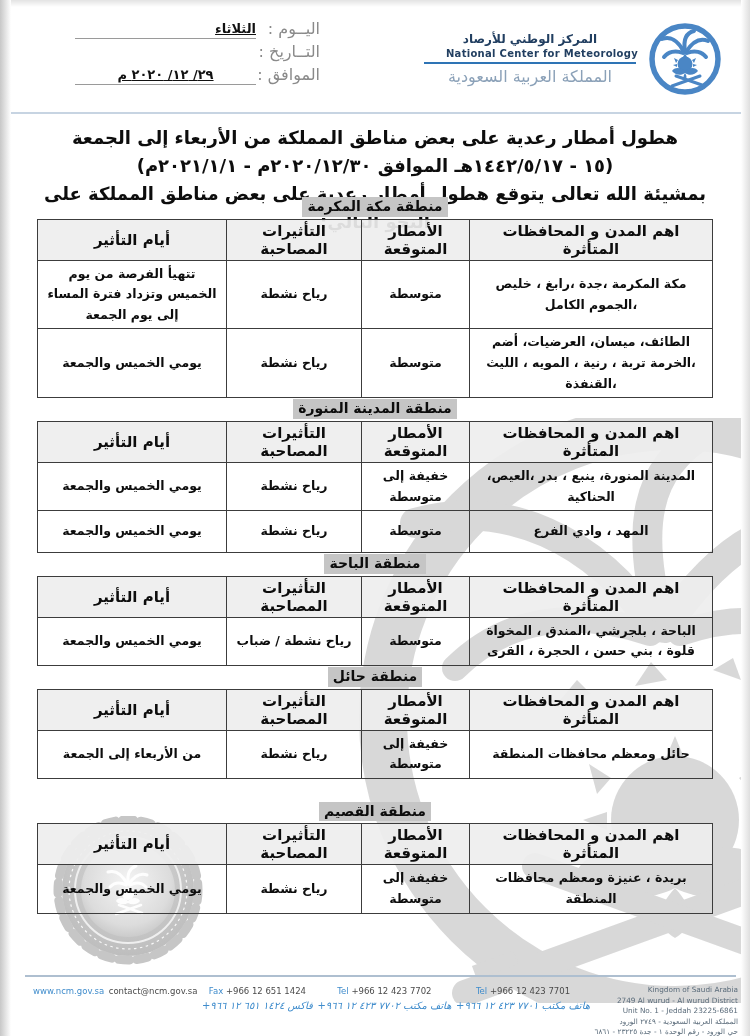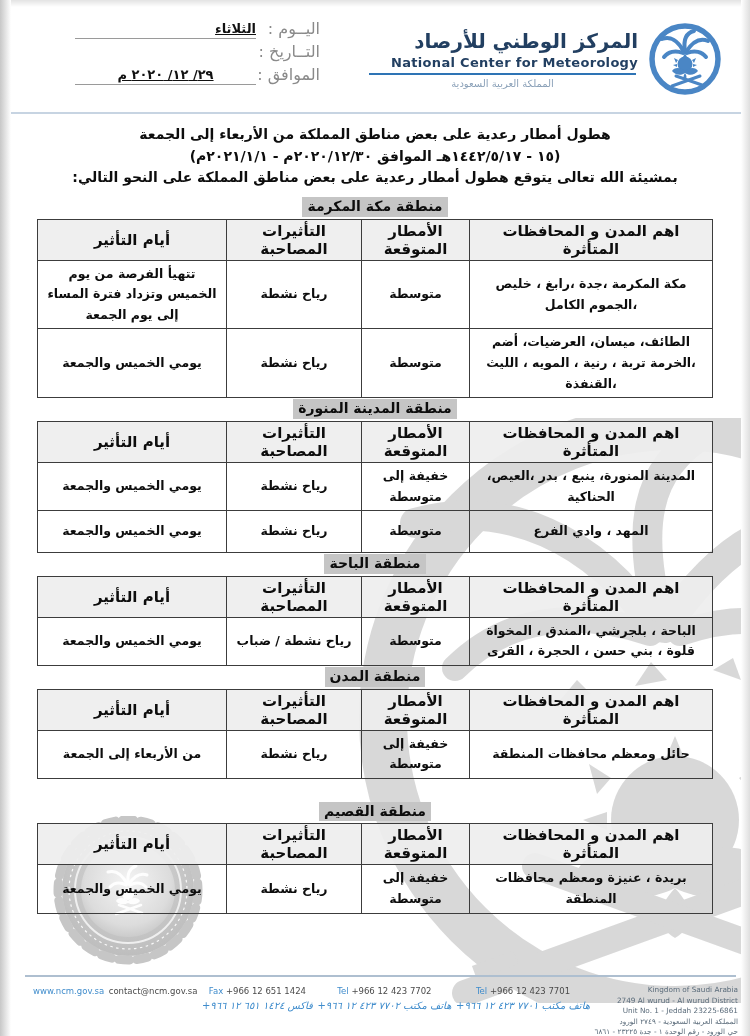--- a/index.html
+++ b/index.html
@@ -26,30 +26,30 @@
   .datebox .row { display:flex; direction:rtl; align-items:flex-end; height:23px; }
   .datebox .lbl { width:64px; font-size:16px; color:#8a8a8a; white-space:nowrap; padding-bottom:1px; }
   .datebox .val { flex:1; border-bottom:1.5px solid #9a9a9a; font-weight:bold; font-size:13px;
     color:#111; text-align:center; padding-bottom:0px; line-height:1.3;text-decoration:underline; }
   .datebox .val.day { text-align:right; border-bottom:1.5px solid #9a9a9a; }
 
   .orgblock { position:absolute; top:22px; right:28px; display:flex; direction:rtl;
     align-items:center; z-index:3; }
   .org-logo { width:74px; height:74px; margin-left:10px; }
   .org-text { text-align:center; direction:rtl; }
-  .org-ar { font-size:20px; font-weight:bold; color:#223f61; white-space:nowrap;text-align:right; }
-  .org-en { font-size:13px; font-weight:bold; color:#223f61; letter-spacing:.3px; white-space:nowrap; margin-top:2px;margin-left:24px;}
+  .org-ar { font-size:12px; font-weight:bold; color:#223f61; white-space:nowrap; }
+  .org-en { font-size:10px; font-weight:bold; color:#223f61; letter-spacing:.3px; white-space:nowrap; margin-top:2px;margin-left:24px;}
   .org-line { height:2.5px; background:#2e74b5; margin:3px 2px; }
-  .org-country { font-size:10px; color:#8ba1b8; letter-spacing:1px; }
+  .org-country { font-size:16px; color:#8ba1b8; letter-spacing:1px; }
 
   .hdr-divider { position:absolute; top:112px; left:0; width:100%; height:1.5px;
     background:#c7d4e2; z-index:2; }
 
   .titleblock { position:absolute; top:124px; left:40px; right:40px; text-align:center;
-    direction:rtl; font-weight:bold; font-size:14px; color:#0d0d0d; line-height:1.55; z-index:3; }
+    direction:rtl; font-weight:bold; font-size:18px; color:#0d0d0d; line-height:1.55; z-index:3; }
 
   
   .content { position:absolute; top:196px; left:37px; right:37px; z-index:3; }
   .section { }
   .section-title { text-align:center; direction:rtl; margin-bottom:2px; }
   .section-title .hl { background:#c5c5c5; font-weight:bold; font-size:14px; color:#0d0d0d;
     padding:0 5px; line-height:1.4; display:inline-block; }
   table.wx { width:100%; border-collapse:collapse; direction:rtl; table-layout:fixed; }
   table.wx th, table.wx td { border:1.4px solid #3c3c3c; font-weight:bold; color:#0d0d0d;
     text-align:center; vertical-align:middle; }
@@ -262,21 +262,21 @@
             <td>الباحة ، بلجرشي ،المندق ، المخواة قلوة ، بني حسن ، الحجرة ، القرى</td>
             <td>متوسطة</td>
             <td>رياح نشطة / ضباب</td>
             <td>يومي الخميس والجمعة</td>
           </tr>
         </tbody>
       </table>
     </div>
 
     <div class="section">
-      <div class="section-title"><span class="hl">منطقة المدن</span></div>
+      <div class="section-title"><span class="hl">منطقة حائل</span></div>
       <table class="wx">
         <colgroup>
             <col class="c-cities">
             <col class="c-rain">
             <col class="c-effects">
             <col class="c-days">
           </colgroup>
         <thead>
             <tr>
           <th>اهم المدن و المحافظات المتأثرة</th>

